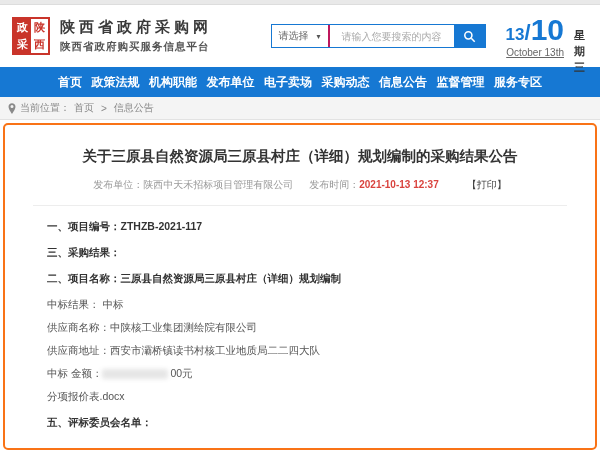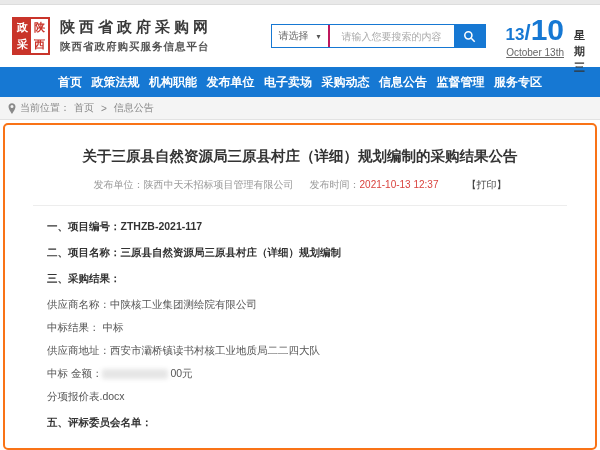--- a/index.html
+++ b/index.html
@@ -47,21 +47,21 @@
   .crumb { height:23px; background:#f4f4f4; border-bottom:1px solid #e2e2e2;
     display:flex; align-items:center; padding:10px 8px; gap:4px; font-size:10px; color:#888; }
   .crumb a { color:#888; text-decoration:none; }
   .crumb .sep { margin:0 3px; }
 
   
   .card { margin:3px 3px 0; border:2px solid #f97316; border-radius:5px;
     padding:14px 28px 0; height:327px; overflow:hidden; background:#fff; }
   .a-title { text-align:center; font-size:14.5px; font-weight:bold; color:#333; margin-top:8px; }
   .meta { text-align:center; font-size:10px; color:#999; margin-top:12px; }
-  .meta .red { color:#d9433e; }
+  .meta .red { color:#d9433e;font-weight:bold; }
   .meta .gap { display:inline-block; width:16px; }
   .meta .print { color:#444; margin-left:28px; cursor:pointer; }
   .divider { border-top:1px solid #ededed; margin:13px 0 14px; }
 
   .body { font-size:10.5px; color:#555; }
   .sec { padding-left:14px; margin:12px 0; font-weight:bold; color:#333; }
   .sub { padding-left:14px; margin:9px 0; color:#555; }
   .blurbox { display:inline-block; width:66px; height:10px; background:#e6e6e6;
     border-radius:2px; vertical-align:middle; filter:blur(2px); margin-right:2px; }
   .filelink { cursor:pointer; }
@@ -132,23 +132,23 @@
 
 <main class="card">
   <h1 class="a-title">关于三原县自然资源局三原县村庄（详细）规划编制的采购结果公告</h1>
   <div class="meta">
     <span>发布单位：</span><span>陕西中天禾招标项目管理有限公司</span><span class="gap"></span><span>发布时间：</span><span class="red">2021-10-13 12:37</span><span class="print">【打印】</span>
   </div>
   <div class="divider"></div>
 
   <div class="body">
     <p class="sec"><span>一、项目编号：</span><span>ZTHZB-2021-117</span></p>
+    <p class="sec">三、采购结果：</p>
     <p class="sec"><span>二、项目名称：</span><span>三原县自然资源局三原县村庄（详细）规划编制</span></p>
-    <p class="sec">三、采购结果：</p>
+    <p class="sub"><span>中标结果：</span> <span>中标</span></p>
     <p class="sub"><span>供应商名称：</span><span>中陕核工业集团测绘院有限公司</span></p>
-    <p class="sub"><span>中标结果：</span> <span>中标</span></p>
     <p class="sub"><span>供应商地址：</span><span>西安市灞桥镇读书村核工业地质局二二四大队</span></p>
     <p class="sub"><span>中标 金额：</span><span class="blurbox"></span><span>00元</span></p>
     <p class="sub filelink">分项报价表.docx</p>
     <p class="sec">五、评标委员会名单：</p>
 
   </div>
 </main>
 
 </body></html>

